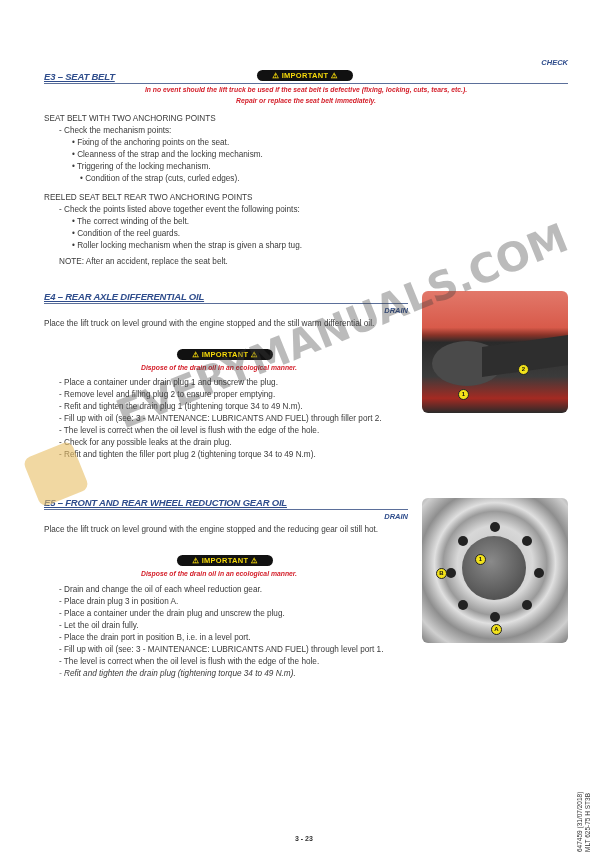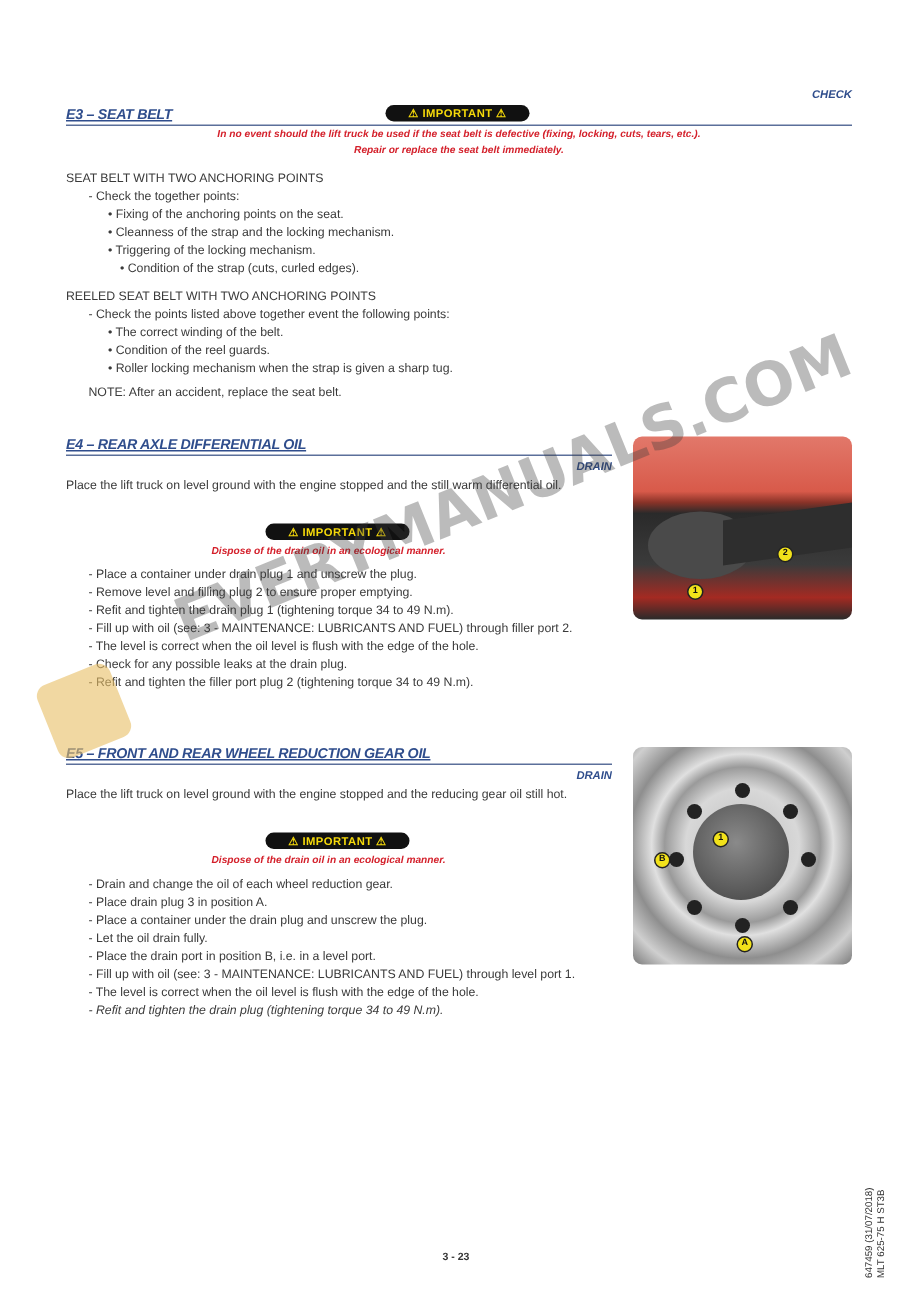--- a/index.html
+++ b/index.html
@@ -20,27 +20,27 @@
 </head>
 <body>
 
 <div class="sec-title full" style="top:43px;margin-top:28px;">E3 – SEAT BELT</div>
 <div class="tag" style="top:58px;right:44px;">CHECK</div>
 <div class="important" style="top:70px;left:257px;width:84px;">⚠ IMPORTANT ⚠</div>
 <div class="warn" style="top:86px;left:44px;width:524px;">In no event should the lift truck be used if the seat belt is defective (fixing, locking, cuts, tears, etc.).</div>
 <div class="warn" style="top:97px;left:44px;width:524px;">Repair or replace the seat belt immediately.</div>
 
 <div class="txt" style="top:113px;left:44px;">SEAT BELT WITH TWO ANCHORING POINTS</div>
-<div class="txt" style="top:125px;left:59px;">- Check the together points:</div>
+<div class="txt" style="top:125px;left:59px;">- Check the mechanism points:</div>
 <div class="txt" style="top:137px;left:72px;">• Fixing of the anchoring points on the seat.</div>
 <div class="txt" style="top:149px;left:72px;">• Cleanness of the strap and the locking mechanism.</div>
 <div class="txt" style="top:161px;left:72px;">• Triggering of the locking mechanism.</div>
 <div class="txt" style="top:173px;left:80px;">• Condition of the strap (cuts, curled edges).</div>
 
-<div class="txt" style="top:192px;left:44px;">REELED SEAT BELT WITH TWO ANCHORING POINTS</div>
+<div class="txt" style="top:192px;left:44px;">REELED SEAT BELT REAR TWO ANCHORING POINTS</div>
 <div class="txt" style="top:204px;left:59px;">- Check the points listed above together event the following points:</div>
 <div class="txt" style="top:216px;left:72px;">• The correct winding of the belt.</div>
 <div class="txt" style="top:228px;left:72px;">• Condition of the reel guards.</div>
 <div class="txt" style="top:240px;left:72px;">• Roller locking mechanism when the strap is given a sharp tug.</div>
 <div class="txt" style="top:256px;left:59px;">NOTE: After an accident, replace the seat belt.</div>
 
 <div class="sec-title" style="top:291px;">E4 – REAR AXLE DIFFERENTIAL OIL</div>
 <div class="tag" style="top:306px;left:300px;width:108px;">DRAIN</div>
 <div class="para" style="top:318px;left:44px;width:368px;">Place the lift truck on level ground with the engine stopped and the still warm differential oil.</div>
 <div class="important" style="top:349px;left:177px;width:84px;">⚠ IMPORTANT ⚠</div>

